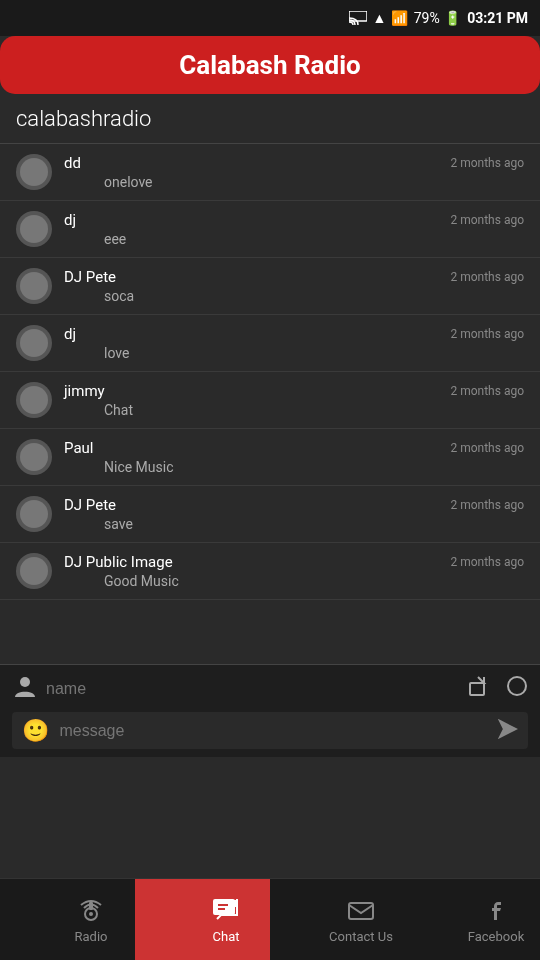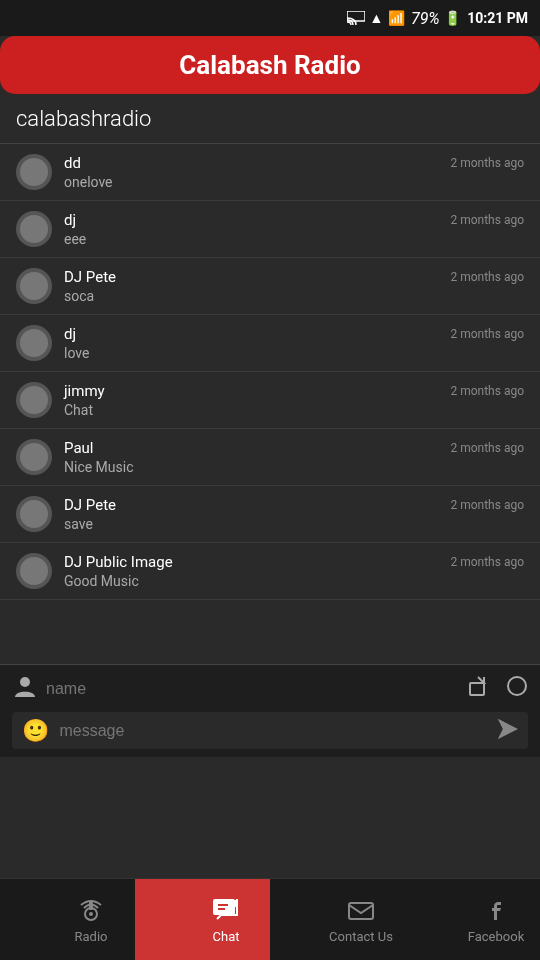--- a/index.html
+++ b/index.html
@@ -92,20 +92,21 @@
     }
     .chat-name {
       color: #ffffff;
       font-size: 15px;
       font-weight: 400;
     }
     .chat-message {
       color: #aaaaaa;
       font-size: 14px;
       margin-top: 2px;
+      margin-left: 40px;
     }
     .chat-time {
       color: #888;
       font-size: 12px;
       white-space: nowrap;
       margin-top: 2px;
     }
 
     
     .input-area {
@@ -213,24 +214,24 @@
     <svg width="18" height="14" viewBox="0 0 18 14" fill="white">
         <rect x="0" y="0" width="18" height="10" rx="1" fill="none" stroke="white" stroke-width="1.5"></rect>
         <path d="M0 11 Q4 11 4 14" stroke="white" stroke-width="1.5" fill="none"></path>
         <path d="M0 9 Q6 9 6 14" stroke="white" stroke-width="1.5" fill="none"></path>
         <path d="M0 7 Q9 7 9 14" stroke="white" stroke-width="1.5" fill="none"></path>
       </svg>
 
     <span style="color:white;font-size:14px;">▲</span>
 
     <span style="color:white;font-size:14px;">📶</span>
-    <span style="color:white;font-size:16px;font-style:italic;">79%</span>
+    <span style="color:white;font-size:14px;">79%</span>
 
     <span style="color:white;font-size:14px;">🔋</span>
-    <span style="color:white;font-size:14px;font-weight:bold;">10:21 PM</span>
+    <span style="color:white;font-size:14px;font-weight:bold;">03:21 PM</span>
   </div>
 </div>
 
 <div class="header">
   <span class="header-title">Calabash Radio</span>
 </div>
 
 <div class="channel-title">calabashradio</div>
 
 <div class="chat-list" id="chat-list-container">

